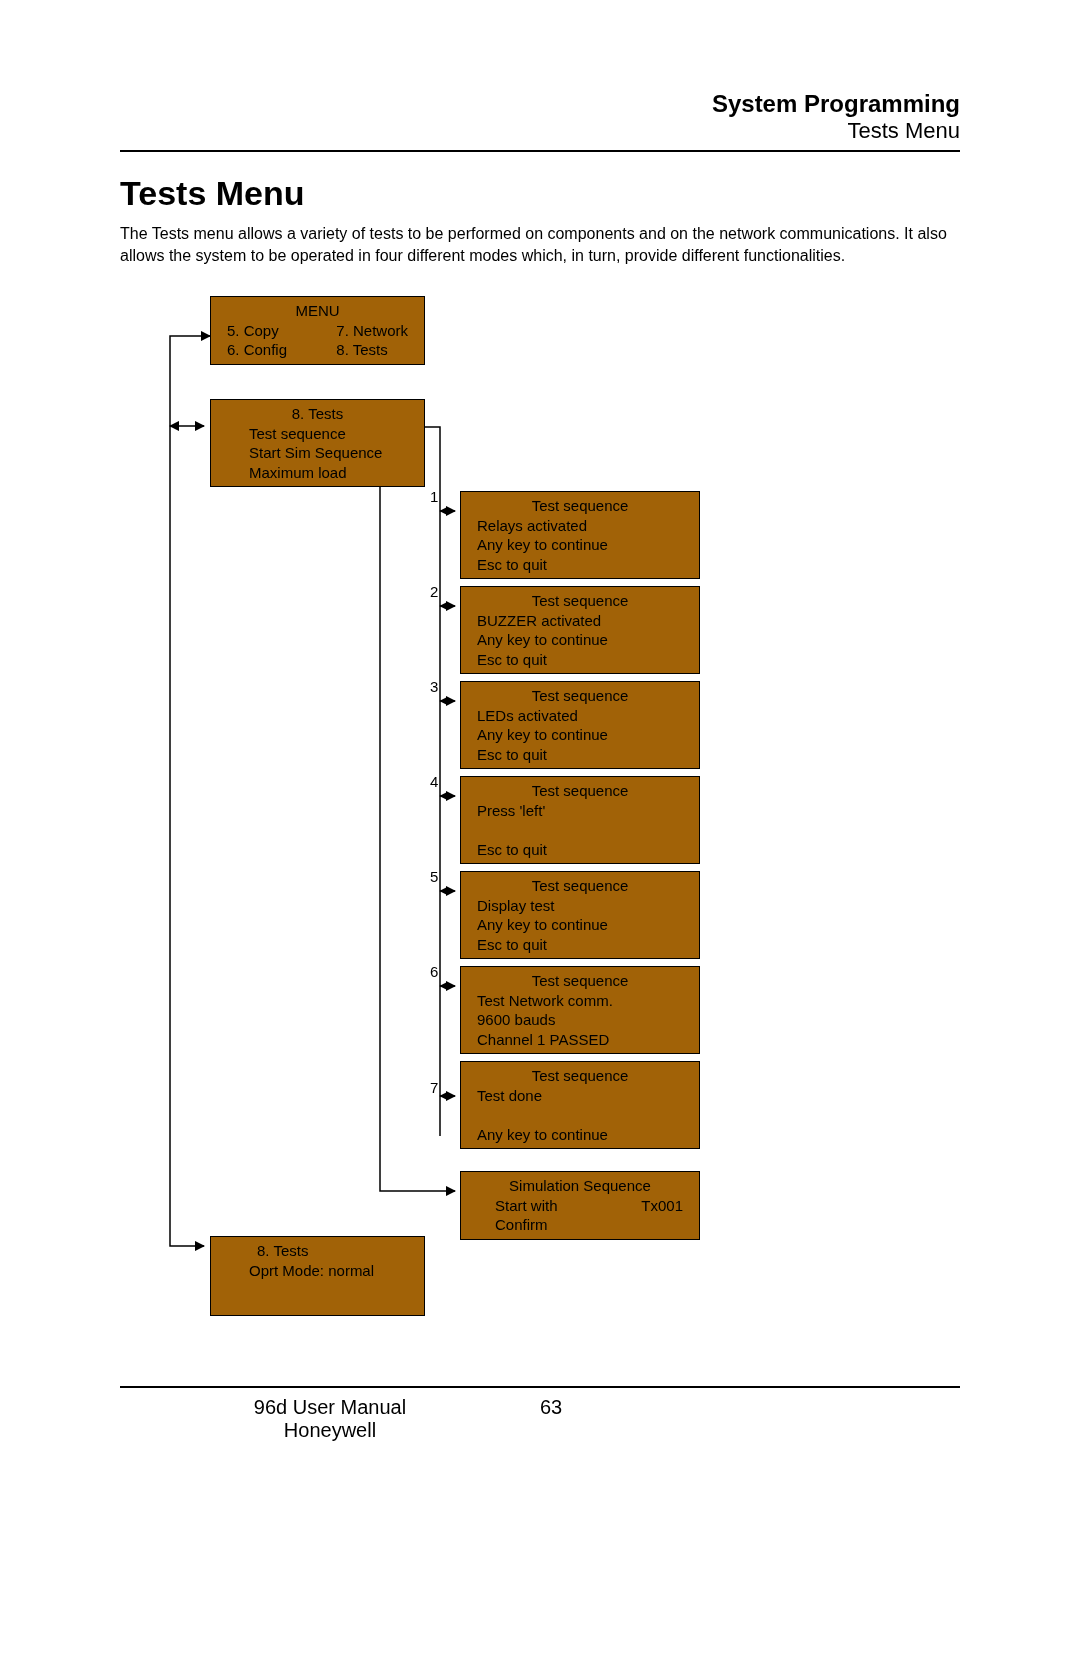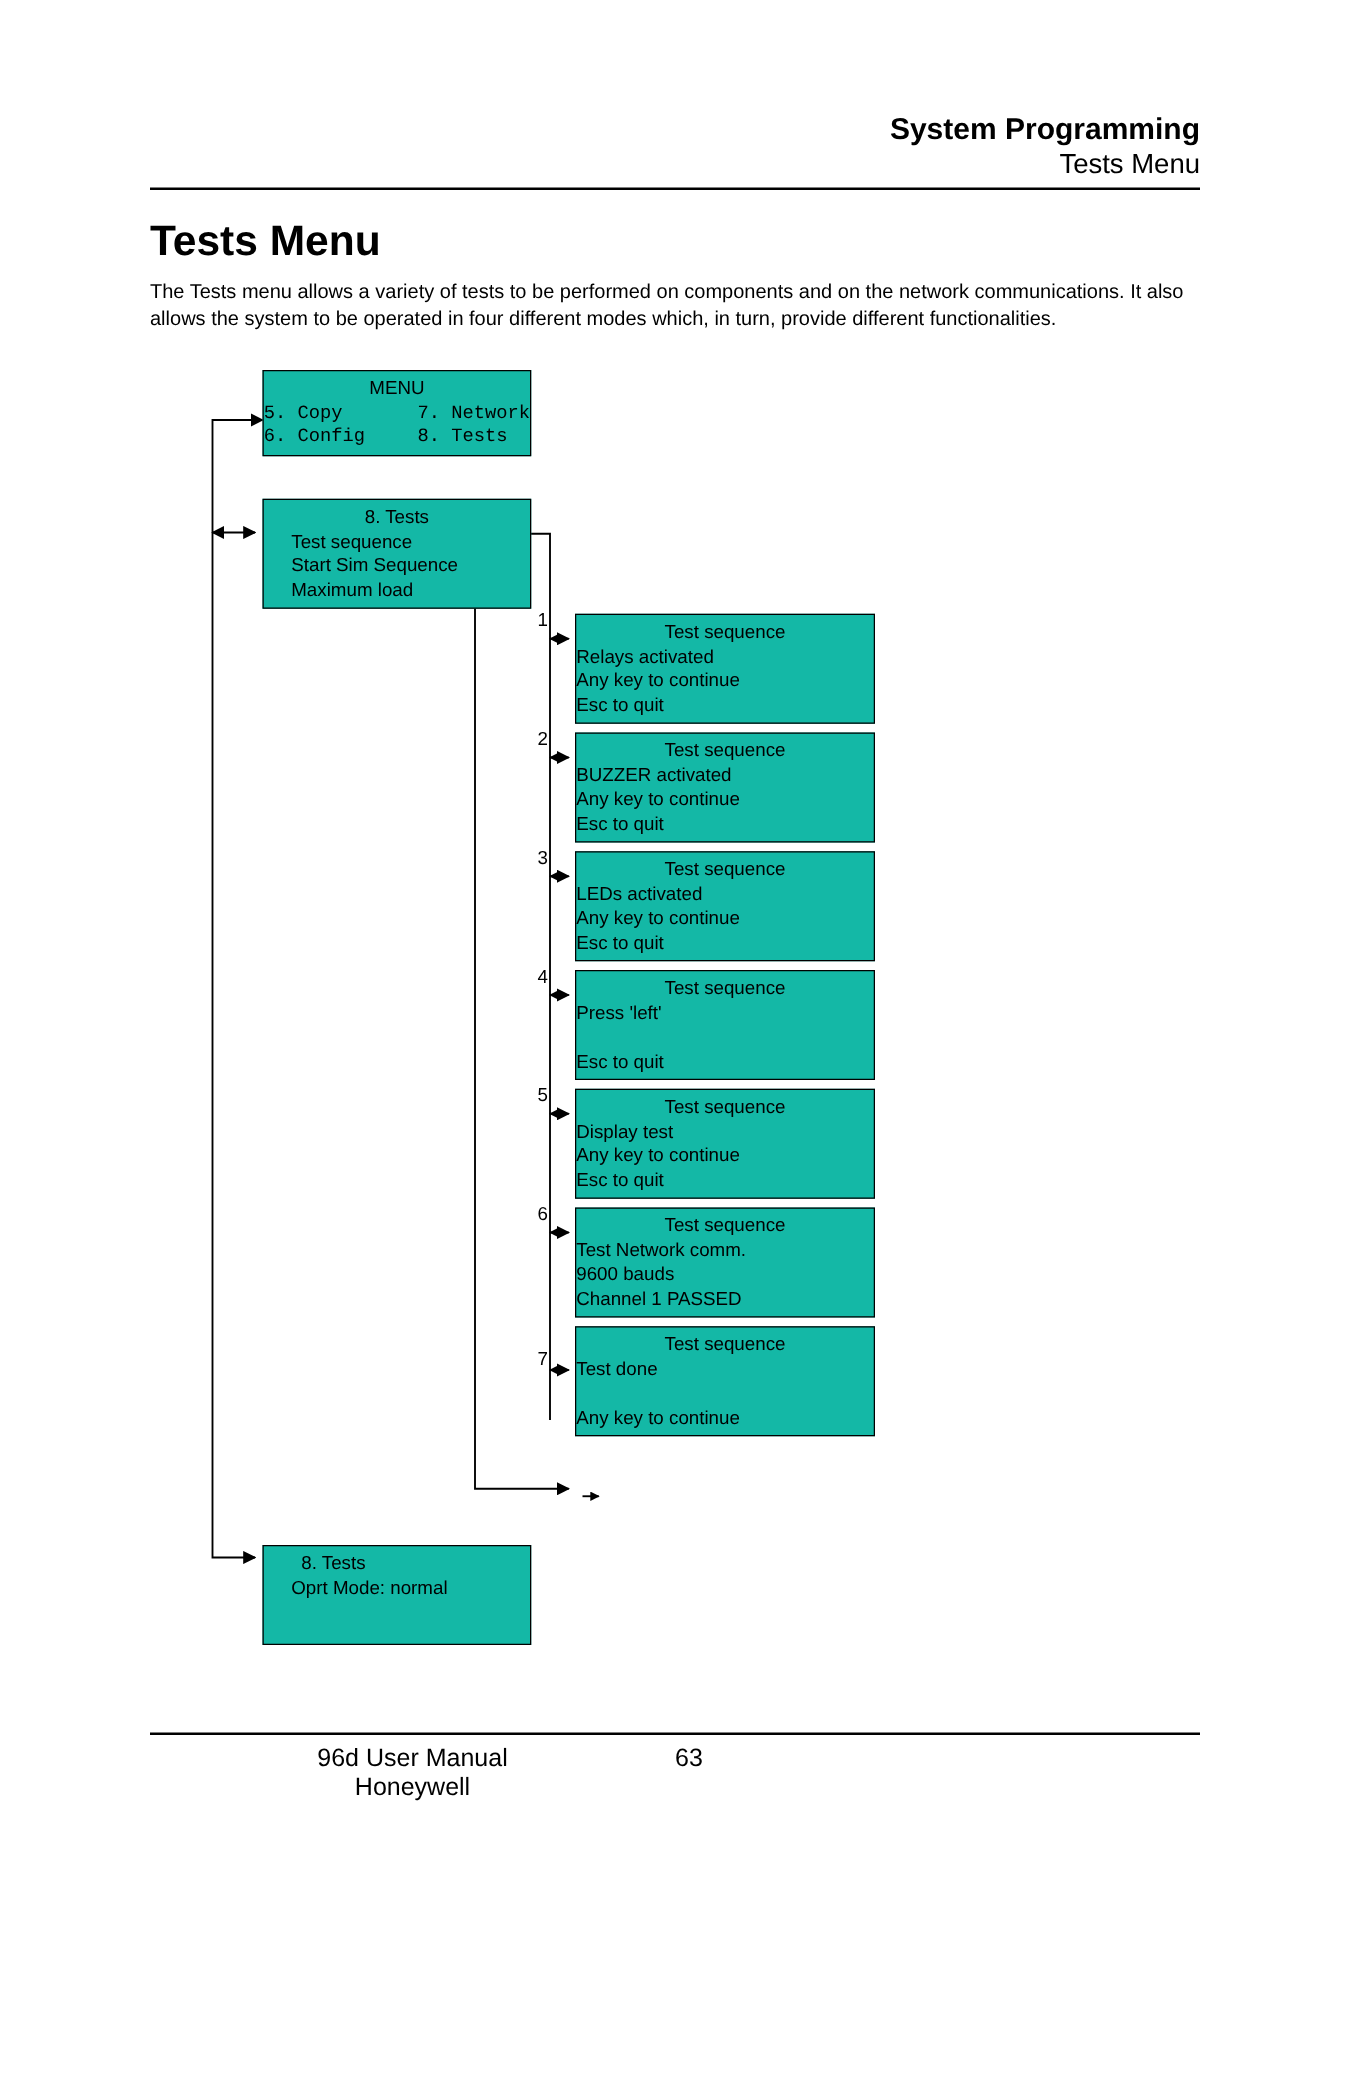--- a/index.html
+++ b/index.html
@@ -17,25 +17,25 @@
   .header-sub { font-size: 22px; }
   .hr { border-top: 2.5px solid #000; margin: 6px 0 22px 0; }
   .hr2 { border-top: 2.5px solid #000; margin-top: 30px; margin-bottom: 8px; }
   h1 { font-size: 34px; font-weight: bold; margin-bottom: 10px; }
   .intro { font-size: 16px; line-height: 1.35; margin-bottom: 30px; }
   .footer { display: flex; justify-content: space-between; font-size: 20px; }
   .footer .left, .footer .right, .footer .center { flex: 1; }
   .footer .center { text-align: center; }
   .footer .right { text-align: left; }
   .diagram { position: relative; width: 600px; height: 1060px; margin-left: 30px; font-size: 15px; }
-  .box { position: absolute; border: 1.5px solid #000; background: #14b8a6; padding: 4px 0; line-height: 1.3; }
+  .box { position: absolute; border: 1.5px solid #000; background: #a16207; padding: 4px 16px; line-height: 1.3; }
   .box .title { text-align: center; }
   .num { position: absolute; font-size: 15px; }
   svg.overlay { position: absolute; left: 0; top: 0; width: 600px; height: 1060px; }
-  .col2 { display: flex; gap: 40px; font-family: Liberation Mono, monospace; }
+  .col2 { display: flex; gap: 40px; }
   .col2 > div { flex: 1; }
   .nowrap { white-space: nowrap; }
 </style>
 </head>
 <body>
 
 <div class="header-block">
   <div class="header-title">System Programming</div>
   <div class="header-sub">Tests Menu</div>
 </div>
@@ -157,20 +157,28 @@
   </div>
 
   <div class="num" style="left:280px; top:783px;">7</div>
   <div class="box" style="left:310px; top:765px; width:240px;">
     <div class="title">Test sequence</div>
     <div>Test done</div>
     <div>&nbsp;</div>
     <div>Any key to continue</div>
   </div>
 
+  <div class="box" style="left:310px; top:875px; width:240px;">
+    <div class="title">Simulation Sequence</div>
+    <div style="display:flex; justify-content:space-between; padding-left:18px;">
+      <span>Start with</span>
+      <span>Tx001</span>
+    </div>
+    <div style="padding-left:18px;">Confirm</div>
+  </div>
 
   <div class="box" style="left:60px; top:940px; width:215px; height:80px;">
     <div style="padding-left:30px;">8. Tests</div>
     <div style="padding-left:22px;" class="nowrap">Oprt Mode: normal</div>
   </div>
 
 </div>
 
 <div class="hr2"></div>
 <div class="footer">

